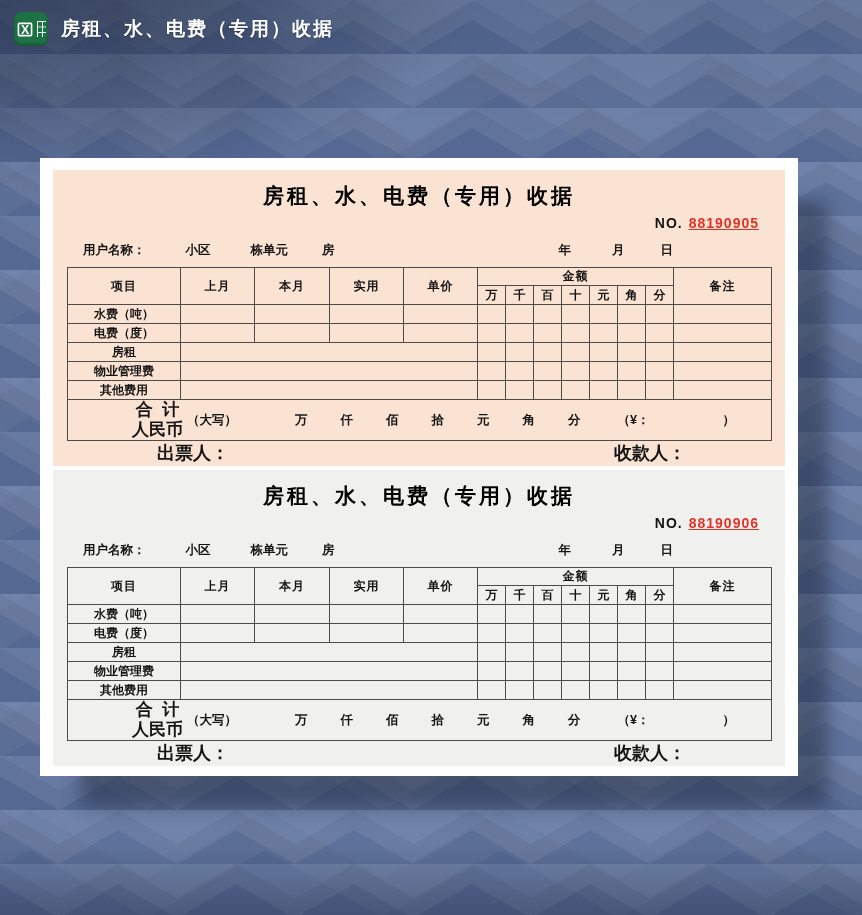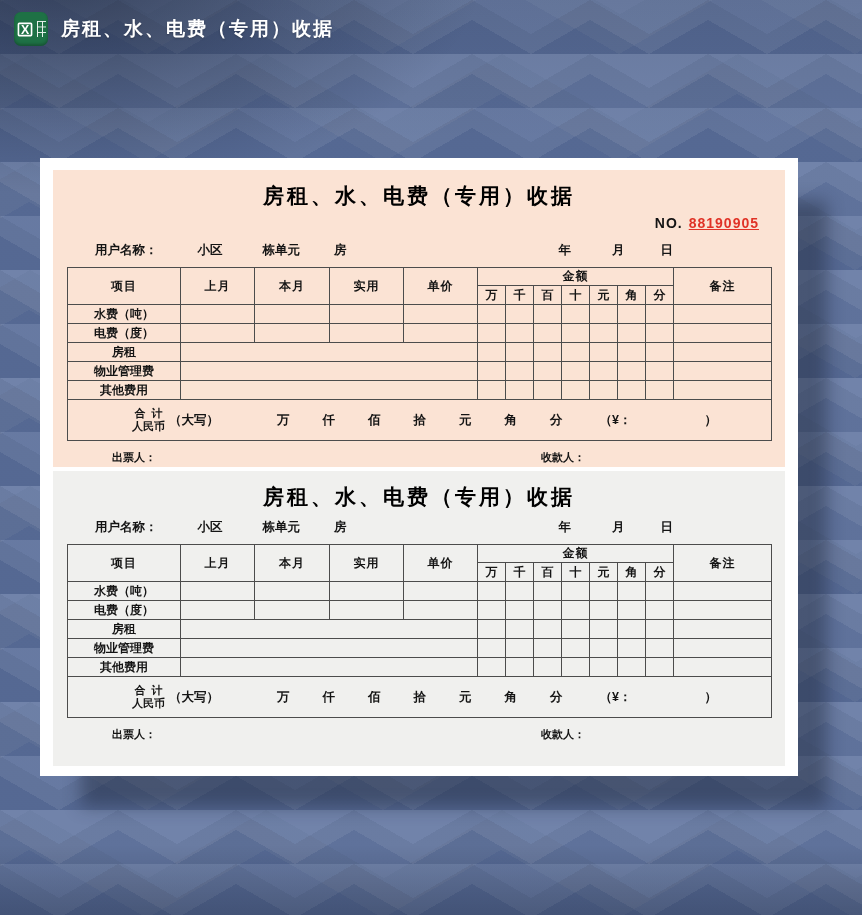--- a/index.html
+++ b/index.html
@@ -63,21 +63,21 @@
     box-shadow:35px 37px 16px -6px rgba(30,40,60,0.45);
     z-index:2;
   }
   .receipt{flex:1 1 0;display:flex;flex-direction:column;}
   .receipt-1{background:var(--receipt1-bg);}
   .receipt-2{background:var(--receipt2-bg);}
   .r-title{font-size:21px;letter-spacing:3px;text-align:center;margin-top:12px;color:#000;}
   .no-row{text-align:right;padding-right:26px;margin-top:5px;font-size:14px;height:19px;}
   .no-label{letter-spacing:1px;}
   .no-value{color:var(--accent-red);text-decoration:underline;margin-left:6px;letter-spacing:1px;}
-  .user-row{display:flex;align-items:center;font-size:12.5px;margin-top:8px;height:17px;padding-left:42px;}
+  .user-row{display:flex;align-items:center;font-size:12.5px;margin-top:8px;height:17px;padding-left:30px;}
   .user-row .g1{margin-left:40px;} .user-row .g2{margin-left:40px;}
   .user-row .g3{} .user-row .g4{margin-left:34px;}
   .user-row .spacer{flex:1;}
   .user-row .d2{margin-left:41px;} .user-row .d3{margin-left:36px;}
   .user-row .dpad{width:112px;}
   
   .r-table{
     border-collapse:collapse;table-layout:fixed;
     width:703px;margin:8px 0 0 14px;
     font-size:12px;
@@ -87,26 +87,26 @@
   .c-m{width:74px;}
   .c-m2{width:75px;}
   .c-d{width:28px;}
   .c-r{width:98px;}
   .h1 td{height:18px;}
   .h2 td{height:19px;font-size:12px;}
   .frow td{height:19px;}
   .lab{letter-spacing:1px;}
   .total-row td{height:41px;}
   .tot-flex{display:flex;align-items:center;font-size:12.5px;}
-  .tot-stack{margin-left:64px;font-size:11px;line-height:1.15;text-align:center;white-space:pre;}
+  .tot-stack{margin-left:64px;font-size:17px;line-height:1.15;text-align:center;white-space:pre;}
   .tot-daxie{margin-left:4px;}
   .tot-units{display:flex;gap:33px;margin-left:58px;}
   .tot-yuan{margin-left:37px;}
   .tot-close{margin-left:73px;}
-  .signer-row{display:flex;font-size:11px;margin-top:9px;height:17px;}
+  .signer-row{display:flex;font-size:18px;height:17px;padding-left:45px;}
   .issuer{margin-left:59px;}
   .payee{margin-left:385px;}
 </style>
 </head>
 <body>
 
 <div class="bg-pattern"></div>
 <div class="vignette"></div>
 
 <header class="titlebar">
@@ -259,20 +259,23 @@
       </tbody>
     </table>
     <div class="signer-row">
       <span class="issuer">出票人：</span>
       <span class="payee">收款人：</span>
     </div>
   </section>
 
   <section class="receipt receipt-2">
     <h2 class="r-title">房租、水、电费（专用）收据</h2>
+    <div class="no-row">
+      <span class="no-label">NO.</span><span class="no-value">88190906</span>
+    </div>
     <div class="user-row">
       <span>用户名称：</span>
       <span class="g1">小区</span>
       <span class="g2">栋</span>
       <span class="g3">单元</span>
       <span class="g4">房</span>
       <span class="spacer"></span>
       <span class="d1">年</span>
       <span class="d2">月</span>
       <span class="d3">日</span>

